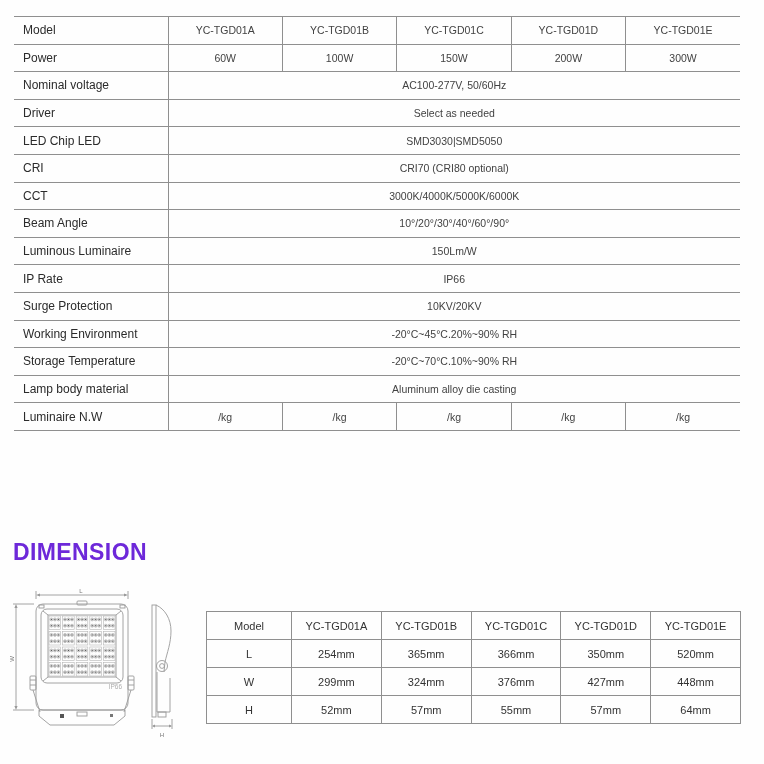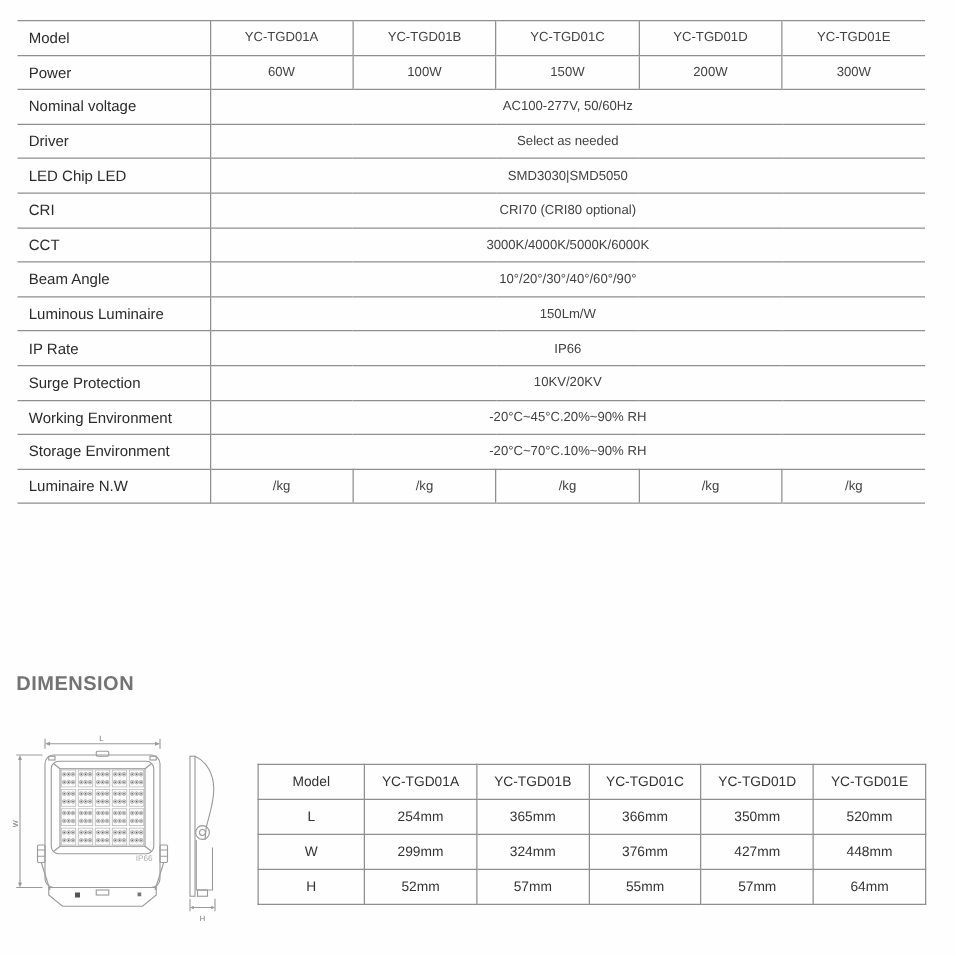--- a/index.html
+++ b/index.html
@@ -19,21 +19,21 @@
     overflow:hidden;white-space:nowrap;
   }
   table.spec td.label-cell{
     text-align:left;padding-left:9px;font-size:12px;color:#2b2b2b;
     border-right:1px solid #8f8f8f;
   }
   table.spec td.value-cell + td.value-cell{border-left:1px solid #8f8f8f;}
   
   .dim-heading{
     position:absolute;left:13px;top:539px;
-    font-size:16px;font-weight:800;letter-spacing:.4px;color:#737373;
+    font-size:23px;font-weight:800;letter-spacing:.4px;color:#6d28d9;
   }
   
   .drawing{position:absolute;left:10px;top:586px;}
   .drawing .dim-text{font-size:6px;fill:#777;font-family:"Liberation Sans",sans-serif;}
   .drawing .ip-text{font-size:6.5px;fill:#aeaeae;font-family:"Liberation Sans",sans-serif;}
   
   table.dim{
     position:absolute;left:206px;top:611px;width:535px;
     border-collapse:collapse;table-layout:fixed;
   }
@@ -107,22 +107,26 @@
         </tr>
         <tr>
           <td class="label-cell">Surge Protection</td>
           <td class="value-cell" colspan="5">10KV/20KV</td>
         </tr>
         <tr>
           <td class="label-cell">Working Environment</td>
           <td class="value-cell" colspan="5">-20°C~45°C.20%~90% RH</td>
         </tr>
         <tr>
-          <td class="label-cell">Storage Environment</td>
+          <td class="label-cell">Storage Temperature</td>
           <td class="value-cell" colspan="5">-20°C~70°C.10%~90% RH</td>
+        </tr>
+        <tr>
+          <td class="label-cell">Lamp body material</td>
+          <td class="value-cell" colspan="5">Aluminum alloy die casting</td>
         </tr>
         <tr>
           <td class="label-cell">Luminaire N.W</td>
           <td class="value-cell">/kg</td>
           <td class="value-cell">/kg</td>
           <td class="value-cell">/kg</td>
           <td class="value-cell">/kg</td>
           <td class="value-cell">/kg</td>
         </tr>
       </tbody>

